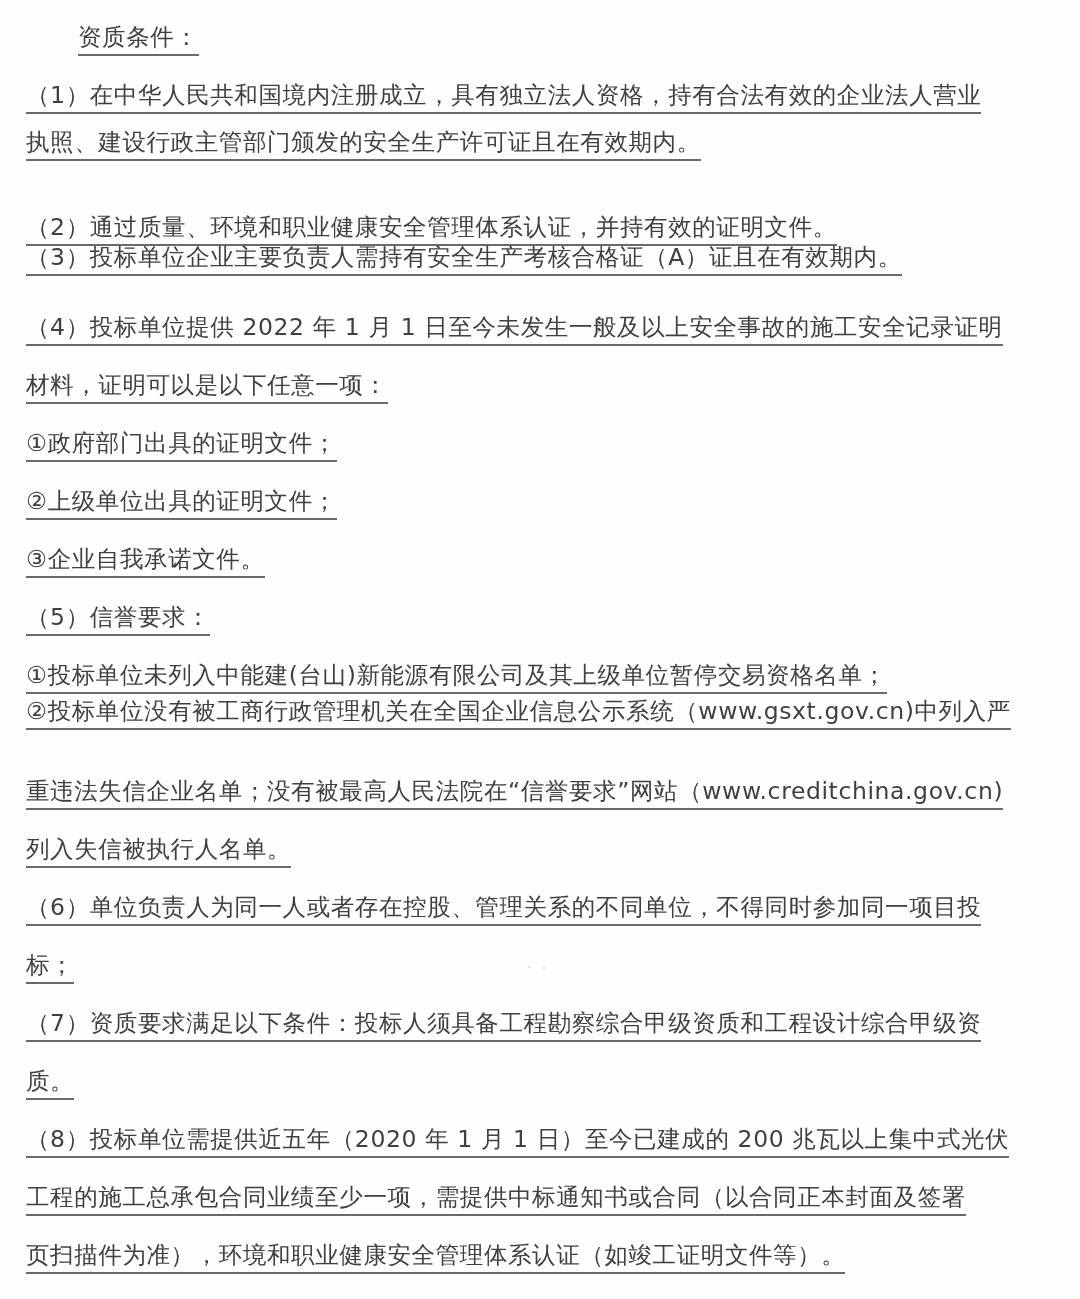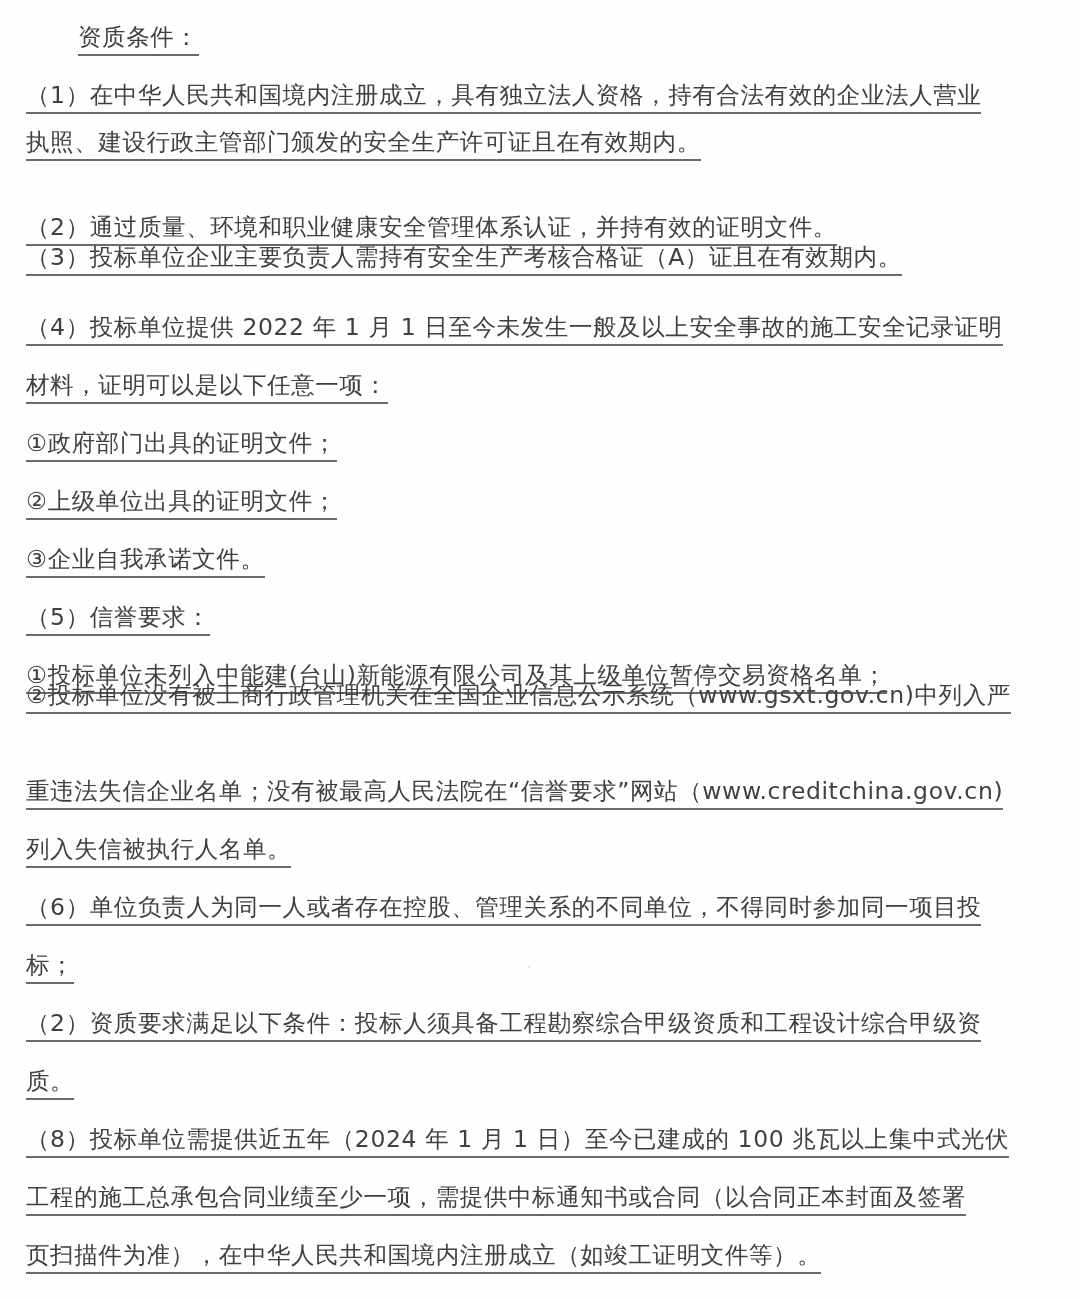--- a/index.html
+++ b/index.html
@@ -85,46 +85,46 @@
   </div>
   <div class="line" style="top:539px;">
     <span class="txt">③企业自我承诺文件。 </span>
   </div>
   <div class="line" style="top:597px;">
     <span class="txt">（5）信誉要求： </span>
   </div>
   <div class="line" style="top:655px;">
     <span class="txt">①投标单位未列入中能建(台山)新能源有限公司及其上级单位暂停交易资格名单； </span>
   </div>
-  <div class="line" style="top:675px;text-align:center;">
+  <div class="line" style="top:691px;text-align:center;">
     <span class="txt">②投标单位没有被工商行政管理机关在全国企业信息公示系统（www.gsxt.gov.cn)中列入严</span>
   </div>
   <div class="line" style="top:771px;">
     <span class="txt">重违法失信企业名单；没有被最高人民法院在“信誉要求”网站（www.creditchina.gov.cn)</span>
   </div>
   <div class="line" style="top:829px;">
     <span class="txt">列入失信被执行人名单。 </span>
   </div>
   <div class="line" style="top:887px;">
     <span class="txt">（6）单位负责人为同一人或者存在控股、管理关系的不同单位，不得同时参加同一项目投</span>
   </div>
   <div class="line" style="top:945px;">
     <span class="txt">标； </span>
   </div>
   <div class="line" style="top:1003px;">
-    <span class="txt">（2）资质要求满足以下条件：投标人须具备工程勘察综合甲级资质和工程设计综合甲级资</span>
+    <span class="txt">（7）资质要求满足以下条件：投标人须具备工程勘察综合甲级资质和工程设计综合甲级资</span>
   </div>
   <div class="line" style="top:1061px;">
     <span class="txt">质。 </span>
   </div>
   <div class="line" style="top:1119px;">
-    <span class="txt">（8）投标单位需提供近五年（2024 年 1 月 1 日）至今已建成的 100 兆瓦以上集中式光伏</span>
+    <span class="txt">（8）投标单位需提供近五年（2020 年 1 月 1 日）至今已建成的 200 兆瓦以上集中式光伏</span>
   </div>
   <div class="line" style="top:1177px;">
     <span class="txt">工程的施工总承包合同业绩至少一项，需提供中标通知书或合同（以合同正本封面及签署</span>
   </div>
   <div class="line" style="top:1235px;">
-    <span class="txt">页扫描件为准），在中华人民共和国境内注册成立（如竣工证明文件等）。 </span>
+    <span class="txt">页扫描件为准），环境和职业健康安全管理体系认证（如竣工证明文件等）。 </span>
   </div>
 
   <div class="speck" style="left:528px; top:966px;"></div>
   <div class="speck" style="left:543px; top:967px;"></div>
 </div>
 
 </body></html>

